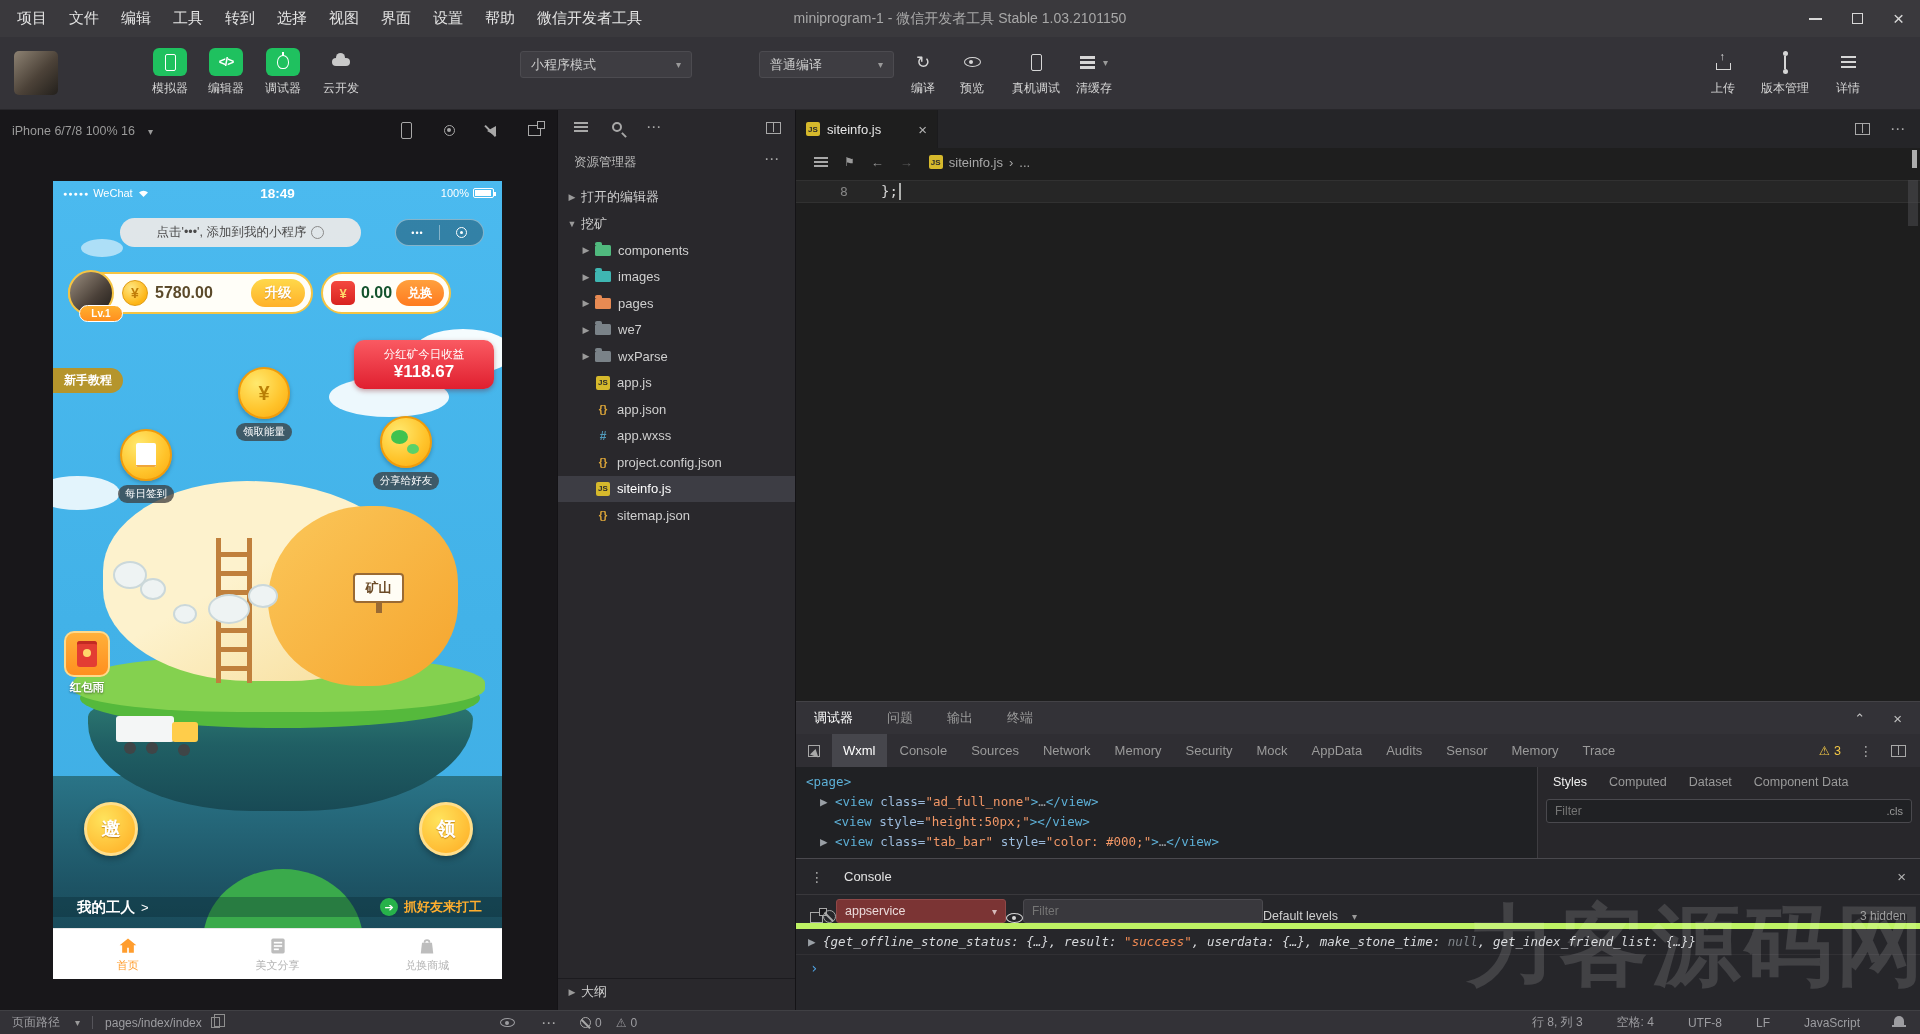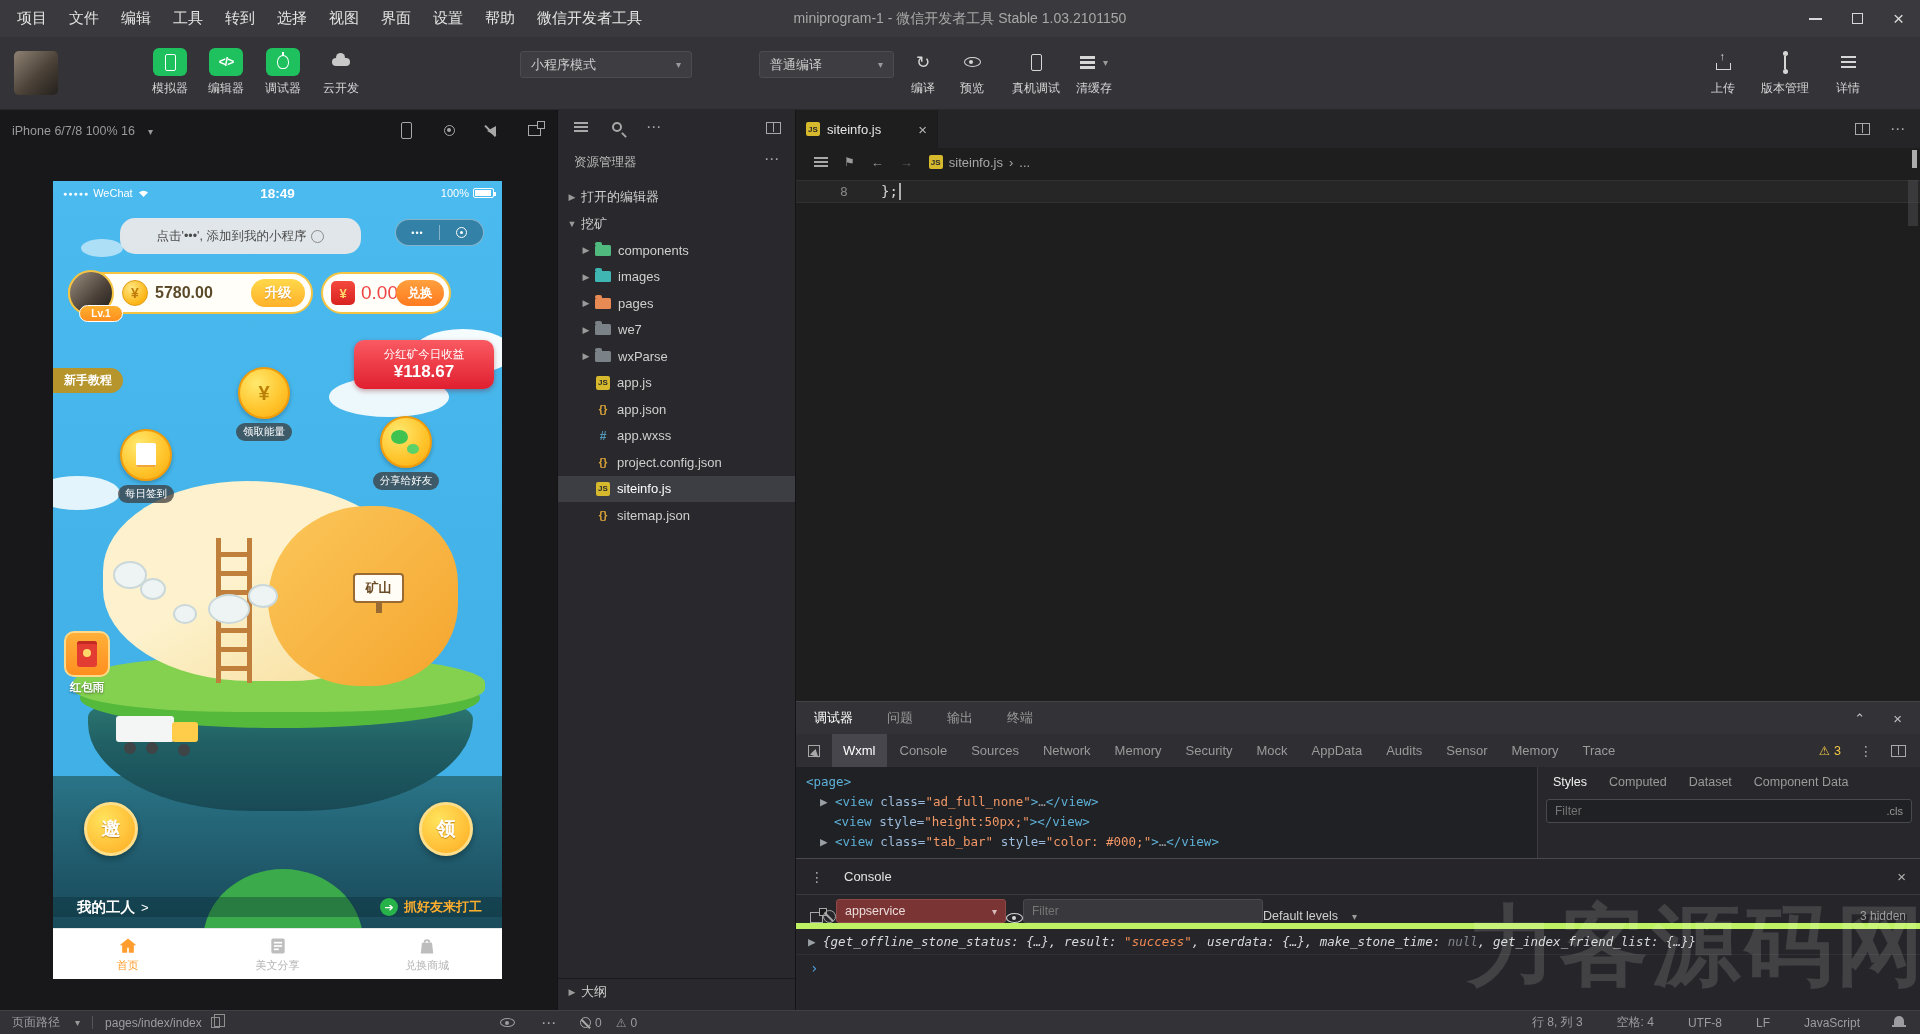--- a/index.html
+++ b/index.html
@@ -92,39 +92,39 @@
   .mtn-orange{position:absolute;left:200px;top:30px;width:190px;height:180px;background:linear-gradient(135deg,#fbc75a,#f5a52e);border-radius:55% 45% 48% 50%;}
   .ladder{position:absolute;left:148px;top:62px;width:36px;height:145px;border-left:5px solid #c0803c;border-right:5px solid #c0803c;background:repeating-linear-gradient(180deg,transparent 0 14px,#c0803c 14px 19px);}
   .stone{position:absolute;background:#eef3f3;border:2px solid #cbd8da;border-radius:50%;}
   .truck{position:absolute;left:48px;top:228px;width:86px;height:56px;}
   .truck .bed{position:absolute;left:0;top:12px;width:58px;height:26px;background:#f4f6f6;border-radius:3px;}
   .truck .cab{position:absolute;left:56px;top:18px;width:26px;height:20px;background:#ffcd4a;border-radius:3px;}
   .truck .w{position:absolute;width:12px;height:12px;border-radius:50%;background:#3f4547;top:38px;}
   .sign{position:absolute;left:285px;top:97px;width:51px;height:30px;background:#fffdf5;border:2px solid #9a6a33;border-radius:4px;color:#6b4a26;font-weight:bold;font-size:13px;display:flex;align-items:center;justify-content:center;}
   .signpost{position:absolute;left:308px;top:127px;width:6px;height:10px;background:#9a6a33;}
 
-  .tippill{position:absolute;left:67px;top:37px;width:241px;height:36px;background:rgba(232,232,232,0.95);border-radius:15px;display:flex;align-items:center;justify-content:center;gap:5px;color:#4a4a4a;font-size:12.5px;z-index:8;}
+  .tippill{position:absolute;left:67px;top:37px;width:241px;height:29px;background:rgba(232,232,232,0.95);border-radius:15px;display:flex;align-items:center;justify-content:center;gap:5px;color:#4a4a4a;font-size:12.5px;z-index:8;}
   .tipdot{width:13px;height:13px;border:1.5px solid #8a8a8a;border-radius:50%;}
   .capsule{position:absolute;left:342px;top:38px;width:89px;height:27px;background:rgba(0,0,0,0.30);border:1px solid rgba(255,255,255,0.4);border-radius:14px;display:flex;align-items:center;z-index:8;}
   .cap-dots{flex:1;text-align:center;color:#fff;font-size:9px;letter-spacing:1px;}
   .cap-div{width:1px;height:15px;background:rgba(255,255,255,0.4);}
   .cap-o{flex:1;display:flex;align-items:center;justify-content:center;}
   .cap-circle{width:11px;height:11px;border:1.5px solid #fff;border-radius:50%;position:relative;}
   .cap-circle::after{content:"";position:absolute;left:2.5px;top:2.5px;width:3px;height:3px;background:#fff;border-radius:50%;}
 
   .pill{position:absolute;top:91px;height:42px;background:#fffef8;border:2px solid #f5c443;border-radius:21px;z-index:6;display:flex;align-items:center;}
   .pill-l{left:15px;width:245px;}
   .pill-r{left:268px;width:130px;}
   .pavatar{position:absolute;left:-2px;top:-4px;width:46px;height:46px;border-radius:50%;border:2px solid #f5c443;background:linear-gradient(135deg,#9c8f80,#4a4038 60%,#201d1a);}
   .lv{position:absolute;left:3px;top:33px;width:44px;height:17px;background:linear-gradient(180deg,#ffb02e,#ff8f1f);border:1px solid #fff;border-radius:9px;color:#fff;font-size:10px;font-weight:bold;display:flex;align-items:center;justify-content:center;z-index:7;}
   .coin{width:26px;height:26px;border-radius:50%;background:radial-gradient(circle at 35% 30%,#ffe782,#fdb515 70%);border:1px solid #e09b12;margin-left:52px;color:#c07c08;font-weight:bold;font-size:14px;display:flex;align-items:center;justify-content:center;}
   .amount{color:#5b4a2a;font-weight:bold;font-size:16px;margin-left:7px;}
   .btn-up{position:absolute;right:6px;width:54px;height:28px;border-radius:14px;background:linear-gradient(180deg,#ffd84a,#ffb129);color:#fff;font-weight:bold;font-size:13.5px;display:flex;align-items:center;justify-content:center;text-shadow:0 1px 1px rgba(180,100,0,.5);}
   .redic{width:24px;height:24px;border-radius:5px;background:linear-gradient(180deg,#f4493f,#d8231f);margin-left:8px;color:#ffd86b;font-weight:bold;font-size:13px;display:flex;align-items:center;justify-content:center;}
-  .amount2{color:#ef4444;font-weight:normal;font-size:19px;margin-left:6px;}
+  .amount2{color:#14532d;font-weight:bold;font-size:16px;margin-left:6px;}
   .btn-ex{position:absolute;right:5px;width:48px;height:26px;border-radius:13px;background:linear-gradient(180deg,#ffa03e,#ff7b1f);color:#fff;font-weight:bold;font-size:12.5px;display:flex;align-items:center;justify-content:center;}
 
   .dividend{position:absolute;left:301px;top:159px;width:140px;height:49px;background:linear-gradient(180deg,#fa5a62,#e01f2f);border-radius:10px;color:#fff;display:flex;flex-direction:column;align-items:center;justify-content:center;z-index:6;box-shadow:0 2px 5px rgba(120,0,10,.35);}
   .div-l1{font-size:11.5px;} .div-l2{font-size:17px;font-weight:bold;}
   .newbie{position:absolute;left:0;top:187px;width:70px;height:25px;background:#b5952c;border-radius:0 13px 13px 0;color:#fff;font-size:12px;font-weight:bold;display:flex;align-items:center;justify-content:center;z-index:6;}
 
   .fgrp{position:absolute;width:70px;text-align:center;z-index:6;}
   .fcirc{width:52px;height:52px;margin:0 auto;border-radius:50%;background:radial-gradient(circle at 35% 30%,#ffe96e,#ffc32a 60%,#f9a810);border:2px solid #f09b0a;display:flex;align-items:center;justify-content:center;box-shadow:0 2px 4px rgba(0,0,0,.25);}
   .flab{display:inline-block;margin-top:4px;background:rgba(60,60,60,0.75);color:#fff;font-size:10.5px;padding:2px 7px;border-radius:9px;white-space:nowrap;}
   .ic-ncoin{color:#b97f06;font-size:20px;font-weight:bold;}

